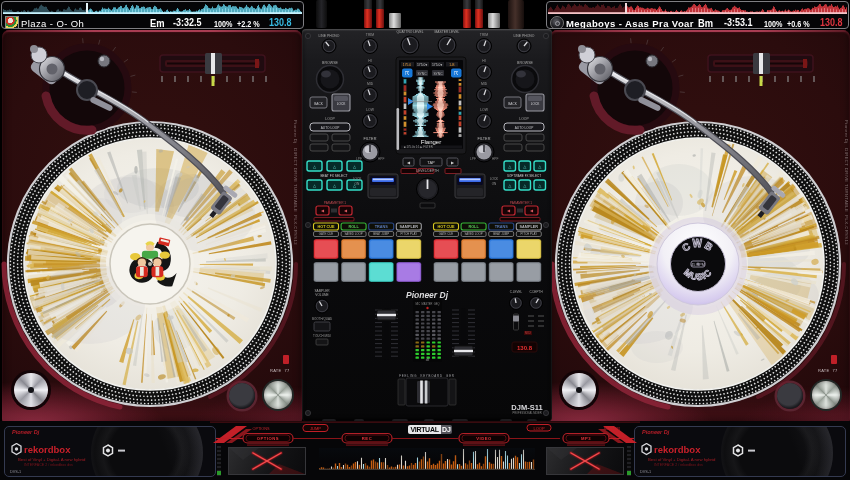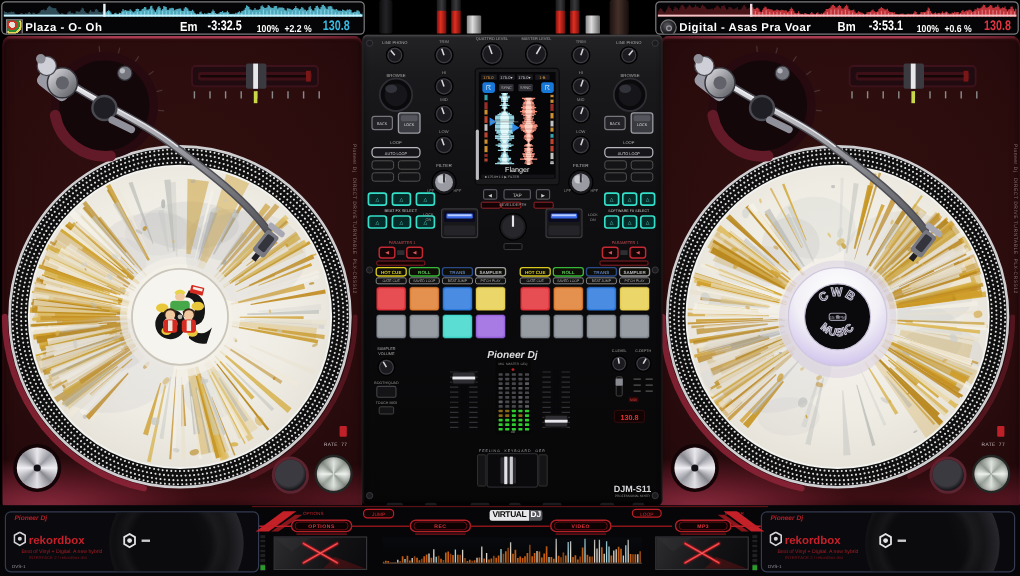--- a/index.html
+++ b/index.html
@@ -8,38 +8,38 @@
 
 <div class="abs" style="left:1px;top:1px;width:303px;height:28px;background:#050507;border:1px solid #7e7e82;border-radius:4px;overflow:hidden">
     <svg class="abs" style="left:1px;top:1px" width="299" height="11" viewBox="0 0 299 11">
       <path d="M0.5 11V6.1M1.5 11V6.9M2.5 11V7.0M3.5 11V7.6M4.5 11V7.2M5.5 11V7.3M6.5 11V6.5M7.5 11V7.0M8.5 11V6.7M9.5 11V8.2M10.5 11V8.8M11.5 11V9.0M12.5 11V9.0M13.5 11V8.7M14.5 11V8.0M15.5 11V8.0M16.5 11V8.9M17.5 11V8.9M18.5 11V7.9M19.5 11V8.6M20.5 11V7.5M21.5 11V7.1M22.5 11V8.1M23.5 11V9.0M24.5 11V7.6M25.5 11V7.6M26.5 11V8.5M27.5 11V8.7M28.5 11V8.2M29.5 11V7.9M30.5 11V6.6M31.5 11V5.3M32.5 11V5.3M33.5 11V4.7M34.5 11V5.7M35.5 11V5.4M36.5 11V3.5M37.5 11V2.4M38.5 11V1.7M39.5 11V2.8M40.5 11V3.4M41.5 11V3.9M42.5 11V3.6M43.5 11V3.9M44.5 11V5.8M45.5 11V7.2M46.5 11V8.3M47.5 11V8.6M48.5 11V7.8M49.5 11V8.2M50.5 11V8.8M51.5 11V9.0M52.5 11V9.0M53.5 11V7.5M54.5 11V6.6M55.5 11V6.4M56.5 11V7.9M57.5 11V7.7M58.5 11V8.3M59.5 11V8.2M60.5 11V6.4M61.5 11V6.3M62.5 11V6.8M63.5 11V6.6M64.5 11V5.2M65.5 11V3.5M66.5 11V4.1M67.5 11V6.2M68.5 11V7.3M69.5 11V7.9M70.5 11V8.3M71.5 11V6.5M72.5 11V5.4M73.5 11V6.6M74.5 11V6.7M75.5 11V6.8M76.5 11V4.9M77.5 11V4.5M78.5 11V5.5M79.5 11V7.0M80.5 11V7.1M81.5 11V7.4M82.5 11V6.6M83.5 11V5.1M84.5 11V5.9" stroke="#2e4d58" stroke-width="1"></path>
       <path d="M85.5 11V7.3M86.5 11V6.2M87.5 11V5.5M88.5 11V6.1M89.5 11V7.5M90.5 11V8.8M91.5 11V8.8M92.5 11V8.0M93.5 11V7.7M94.5 11V8.5M95.5 11V8.6M96.5 11V7.6M97.5 11V7.8M98.5 11V6.4M99.5 11V4.5M100.5 11V5.7M101.5 11V5.4M102.5 11V5.7M103.5 11V5.9M104.5 11V5.9M105.5 11V4.7M106.5 11V5.8M107.5 11V6.6M108.5 11V7.3M109.5 11V6.2M110.5 11V4.4M111.5 11V4.3M112.5 11V4.4M113.5 11V6.1M114.5 11V5.7M115.5 11V4.5M116.5 11V4.0M117.5 11V2.9M118.5 11V3.1M119.5 11V5.1M120.5 11V4.9M121.5 11V4.2M122.5 11V2.3M123.5 11V1.8M124.5 11V4.1M125.5 11V5.5M126.5 11V6.8M127.5 11V5.0M128.5 11V3.0M129.5 11V1.9M130.5 11V3.5M131.5 11V5.6M132.5 11V4.5M133.5 11V2.1M134.5 11V2.5M135.5 11V2.9M136.5 11V5.2M137.5 11V5.1M138.5 11V3.9M139.5 11V3.9M140.5 11V3.5M141.5 11V3.9M142.5 11V5.5M143.5 11V4.9M144.5 11V4.4M145.5 11V4.3M146.5 11V4.0M147.5 11V4.1M148.5 11V5.8M149.5 11V6.2M150.5 11V4.1M151.5 11V2.8M152.5 11V3.2M153.5 11V4.1M154.5 11V5.8M155.5 11V6.2M156.5 11V5.9M157.5 11V5.2M158.5 11V6.4M159.5 11V7.8M160.5 11V9.0M161.5 11V8.5M162.5 11V8.6M163.5 11V7.2M164.5 11V6.5M165.5 11V8.2M166.5 11V8.9M167.5 11V8.1M168.5 11V8.5M169.5 11V8.5M170.5 11V7.6M171.5 11V7.8M172.5 11V7.8M173.5 11V6.5M174.5 11V5.0M175.5 11V6.2M176.5 11V7.9M177.5 11V8.4M178.5 11V8.4M179.5 11V8.1M180.5 11V7.1M181.5 11V6.9M182.5 11V6.2M183.5 11V7.5M184.5 11V7.3M185.5 11V7.3M186.5 11V6.0M187.5 11V7.3M188.5 11V8.5M189.5 11V8.7M190.5 11V8.5M191.5 11V8.5M192.5 11V8.5M193.5 11V7.7M194.5 11V8.2M195.5 11V7.1M196.5 11V6.3M197.5 11V7.4M198.5 11V6.1M199.5 11V5.9M200.5 11V5.1M201.5 11V3.4M202.5 11V1.3M203.5 11V2.0M204.5 11V2.9M205.5 11V4.7M206.5 11V5.1M207.5 11V5.5M208.5 11V5.2M209.5 11V3.6M210.5 11V5.2M211.5 11V5.2M212.5 11V5.1M213.5 11V4.4M214.5 11V2.3M215.5 11V1.3M216.5 11V2.6M217.5 11V3.4M218.5 11V3.7M219.5 11V3.1M220.5 11V1.1M221.5 11V1.7M222.5 11V3.0M223.5 11V3.4M224.5 11V3.6M225.5 11V2.3M226.5 11V2.1M227.5 11V2.1M228.5 11V4.1M229.5 11V3.2M230.5 11V3.2M231.5 11V3.3M232.5 11V3.2M233.5 11V3.7M234.5 11V5.2M235.5 11V5.8M236.5 11V3.8M237.5 11V4.0M238.5 11V4.2M239.5 11V4.8M240.5 11V5.4M241.5 11V4.6M242.5 11V3.6M243.5 11V1.9M244.5 11V3.6M245.5 11V4.1M246.5 11V4.9M247.5 11V4.3M248.5 11V2.9M249.5 11V3.5M250.5 11V4.9M251.5 11V5.1M252.5 11V5.9M253.5 11V5.3M254.5 11V3.1M255.5 11V1.9M256.5 11V4.3M257.5 11V5.6M258.5 11V5.7M259.5 11V3.6M260.5 11V1.9M261.5 11V1.7M262.5 11V3.3M263.5 11V4.5M264.5 11V2.8M265.5 11V1.2M266.5 11V1.0M267.5 11V2.1M268.5 11V3.2M269.5 11V4.4M270.5 11V2.5M271.5 11V2.2M272.5 11V1.9M273.5 11V2.5M274.5 11V4.3M275.5 11V4.9M276.5 11V5.0M277.5 11V4.4M278.5 11V5.5M279.5 11V6.0M280.5 11V5.8M281.5 11V6.1M282.5 11V4.9M283.5 11V5.4M284.5 11V6.0M285.5 11V5.7M286.5 11V4.9M287.5 11V5.2M288.5 11V4.7M289.5 11V5.4M290.5 11V7.5M291.5 11V7.2M292.5 11V6.7M293.5 11V6.8M294.5 11V5.6M295.5 11V5.7M296.5 11V6.6M297.5 11V8.2M298.5 11V8.9M299.5 11V7.4M300.5 11V5.9" stroke="#4fa9bd" stroke-width="1"></path>
       <path d="M84.5 11V7.6M87.5 11V7.2M90.5 11V9.5M93.5 11V8.8M96.5 11V8.5M99.5 11V6.9M102.5 11V7.0M105.5 11V7.1M108.5 11V8.1M111.5 11V7.0M114.5 11V6.8M117.5 11V6.2M120.5 11V6.1M123.5 11V5.5M126.5 11V7.7M129.5 11V5.5M132.5 11V6.0M135.5 11V6.0M138.5 11V5.8M141.5 11V6.4M144.5 11V6.3M147.5 11V6.4M150.5 11V6.3M153.5 11V6.1M156.5 11V7.7M159.5 11V8.6M162.5 11V9.5M165.5 11V8.8M168.5 11V9.5M171.5 11V8.5M174.5 11V7.4M177.5 11V8.9M180.5 11V8.7M183.5 11V8.2M186.5 11V8.0M189.5 11V9.2M192.5 11V9.5M195.5 11V8.1M198.5 11V7.9M201.5 11V5.5M204.5 11V5.6M207.5 11V7.2M210.5 11V7.0M213.5 11V6.7M216.5 11V4.9M219.5 11V6.0M222.5 11V4.9M225.5 11V5.6M228.5 11V5.6M231.5 11V6.4M234.5 11V6.4M237.5 11V6.8M240.5 11V6.6M243.5 11V5.5M246.5 11V6.2M249.5 11V6.4M252.5 11V7.1M255.5 11V5.3M258.5 11V7.1M261.5 11V4.9M264.5 11V5.2M267.5 11V4.9M270.5 11V5.3M273.5 11V4.9M276.5 11V7.2M279.5 11V7.3M282.5 11V7.2M285.5 11V6.9M288.5 11V7.2M291.5 11V8.0M294.5 11V7.7M297.5 11V8.7M300.5 11V8.0" stroke="#8fdcec" stroke-width="1" opacity="0.75"></path>
       <rect x="0" y="9.2" width="301" height="1.8" fill="#c6f2fe"></rect>
       <rect x="83" y="0" width="2" height="11" fill="#e8f6fa"></rect>
     </svg>
     <div class="abs" style="left:3px;top:14px;width:14px;height:14px;border:1px solid #888;background:radial-gradient(circle at 35% 30%,#e8e4da 0 22%,#cc3324 23% 38%,#2d8a35 39% 55%,#e8d75a 56% 70%,#1a1a1a 71%)"></div>
-    <div class="abs" style="left:19px;top:15.5px;font-size:9.5px;font-weight:bold;color:#fff;letter-spacing:0.4px;white-space:nowrap">Plaza - O- Oh</div>
+    <div class="abs" style="left:19px;top:15.5px;font-size:9.5px;font-weight:normal;color:#fff;letter-spacing:0.4px;white-space:nowrap">Plaza - O- Oh</div>
     <div class="abs" style="left:148px;top:14.5px;font-size:11px;font-weight:bold;color:#fff;transform-origin:0 0;transform:scaleX(0.85);white-space:nowrap">Em</div>
     <div class="abs" style="left:171px;top:14px;font-size:11.5px;font-weight:bold;color:#fff;transform-origin:0 0;transform:scaleX(0.78);white-space:nowrap">-3:32.5</div>
     <div class="abs" style="left:212px;top:16.5px;font-size:8.5px;font-weight:bold;color:#fff;transform-origin:0 0;transform:scaleX(0.85);white-space:nowrap">100%</div>
     <div class="abs" style="left:235px;top:16.5px;font-size:8.5px;font-weight:bold;color:#fff;transform-origin:0 0;transform:scaleX(0.85);white-space:nowrap">+2.2 %</div>
     <div class="abs" style="left:267px;top:14px;font-size:11.5px;font-weight:bold;color:#38bce4;transform-origin:0 0;transform:scaleX(0.78);white-space:nowrap">130.8</div>
   </div>
 <div class="abs" style="left:546px;top:1px;width:303px;height:28px;background:#050507;border:1px solid #7e7e82;border-radius:4px;overflow:hidden">
     <svg class="abs" style="left:1px;top:1px" width="299" height="11" viewBox="0 0 299 11">
       <path d="M0.5 11V6.3M1.5 11V5.0M2.5 11V3.8M3.5 11V4.6M4.5 11V6.2M5.5 11V7.4M6.5 11V6.5M7.5 11V5.1M8.5 11V3.2M9.5 11V1.8M10.5 11V3.7M11.5 11V5.2M12.5 11V6.1M13.5 11V4.6M14.5 11V2.6M15.5 11V3.2M16.5 11V3.9M17.5 11V5.4M18.5 11V3.9M19.5 11V1.7M20.5 11V0.9M21.5 11V1.6M22.5 11V2.9M23.5 11V4.5M24.5 11V3.2M25.5 11V2.5M26.5 11V0.9M27.5 11V2.0M28.5 11V3.2M29.5 11V3.3M30.5 11V2.8M31.5 11V1.0M32.5 11V2.4M33.5 11V2.4M34.5 11V3.4M35.5 11V3.7M36.5 11V1.7M37.5 11V1.0M38.5 11V2.1M39.5 11V2.7M40.5 11V4.1M41.5 11V4.7M42.5 11V4.6M43.5 11V4.9M44.5 11V4.3M45.5 11V4.1M46.5 11V4.9M47.5 11V3.6M48.5 11V2.9M49.5 11V1.3M50.5 11V2.3M51.5 11V3.3M52.5 11V4.1M53.5 11V1.9M54.5 11V2.0M55.5 11V1.3M56.5 11V3.2M57.5 11V4.9M58.5 11V4.7M59.5 11V2.9M60.5 11V3.0M61.5 11V3.2M62.5 11V4.3M63.5 11V5.0M64.5 11V4.1M65.5 11V3.8M66.5 11V2.9M67.5 11V5.2M68.5 11V4.9M69.5 11V4.8M70.5 11V3.3M71.5 11V1.6M72.5 11V1.2M73.5 11V2.8M74.5 11V4.8M75.5 11V4.1M76.5 11V3.4M77.5 11V3.4M78.5 11V2.7" stroke="#4a1519" stroke-width="1"></path>
       <path d="M79.5 11V3.3M80.5 11V4.4M81.5 11V4.2M82.5 11V3.5M83.5 11V3.4M84.5 11V4.7M85.5 11V6.5M86.5 11V6.9M87.5 11V5.1M88.5 11V3.7M89.5 11V2.4M90.5 11V3.0M91.5 11V4.5M92.5 11V4.3M93.5 11V4.7M94.5 11V4.7M95.5 11V5.1M96.5 11V5.7M97.5 11V5.8M98.5 11V5.5M99.5 11V4.8M100.5 11V5.3M101.5 11V5.8M102.5 11V5.5M103.5 11V5.1M104.5 11V5.3M105.5 11V5.8M106.5 11V5.6M107.5 11V5.8M108.5 11V6.9M109.5 11V6.1M110.5 11V4.6M111.5 11V3.3M112.5 11V4.3M113.5 11V6.0M114.5 11V7.7M115.5 11V8.2M116.5 11V7.8M117.5 11V6.4M118.5 11V8.0M119.5 11V8.6M120.5 11V8.5M121.5 11V8.9M122.5 11V8.0M123.5 11V7.9M124.5 11V8.7M125.5 11V8.6M126.5 11V9.0M127.5 11V8.1M128.5 11V6.9M129.5 11V8.1M130.5 11V8.7M131.5 11V9.0M132.5 11V7.9M133.5 11V7.3M134.5 11V8.4M135.5 11V8.6M136.5 11V8.0M137.5 11V8.4M138.5 11V7.4M139.5 11V6.3M140.5 11V4.4M141.5 11V4.6M142.5 11V4.3M143.5 11V3.7M144.5 11V2.5M145.5 11V1.2M146.5 11V1.0M147.5 11V2.0M148.5 11V3.2M149.5 11V3.2M150.5 11V2.1M151.5 11V1.1M152.5 11V2.0M153.5 11V3.9M154.5 11V4.3M155.5 11V3.3M156.5 11V2.0M157.5 11V0.9M158.5 11V2.2M159.5 11V4.5M160.5 11V5.5M161.5 11V5.6M162.5 11V5.3M163.5 11V4.9M164.5 11V6.5M165.5 11V7.8M166.5 11V7.4M167.5 11V6.3M168.5 11V7.1M169.5 11V7.4M170.5 11V7.7M171.5 11V8.3M172.5 11V9.0M173.5 11V8.7M174.5 11V7.2M175.5 11V7.1M176.5 11V7.1M177.5 11V6.6M178.5 11V5.5M179.5 11V5.0M180.5 11V6.2M181.5 11V7.0M182.5 11V6.9M183.5 11V6.3M184.5 11V4.5M185.5 11V3.8M186.5 11V2.8M187.5 11V3.6M188.5 11V4.3M189.5 11V5.0M190.5 11V4.9M191.5 11V4.3M192.5 11V6.0M193.5 11V7.1M194.5 11V7.0M195.5 11V7.1M196.5 11V7.4M197.5 11V7.2M198.5 11V8.6M199.5 11V8.6M200.5 11V9.0M201.5 11V8.9M202.5 11V8.4M203.5 11V8.5M204.5 11V8.3M205.5 11V9.0M206.5 11V9.0M207.5 11V8.8M208.5 11V8.5M209.5 11V8.5M210.5 11V8.8M211.5 11V8.4M212.5 11V8.7M213.5 11V7.6M214.5 11V6.1M215.5 11V7.1M216.5 11V8.8M217.5 11V9.0M218.5 11V8.8M219.5 11V7.0M220.5 11V7.2M221.5 11V7.1M222.5 11V6.9M223.5 11V6.7M224.5 11V5.5M225.5 11V3.3M226.5 11V4.1M227.5 11V6.2M228.5 11V7.7M229.5 11V8.6M230.5 11V7.8M231.5 11V7.2M232.5 11V8.2M233.5 11V8.0M234.5 11V7.7M235.5 11V8.3M236.5 11V7.6M237.5 11V6.5M238.5 11V7.9M239.5 11V7.5M240.5 11V6.6M241.5 11V7.2M242.5 11V8.1M243.5 11V8.5M244.5 11V8.2M245.5 11V7.4M246.5 11V7.8M247.5 11V6.7M248.5 11V7.5M249.5 11V6.9M250.5 11V7.0M251.5 11V8.5M252.5 11V7.7M253.5 11V6.2M254.5 11V5.4M255.5 11V6.8M256.5 11V6.1M257.5 11V5.8M258.5 11V5.8M259.5 11V5.2M260.5 11V5.2M261.5 11V5.7M262.5 11V6.8M263.5 11V6.2M264.5 11V4.7M265.5 11V5.0M266.5 11V3.4M267.5 11V3.9M268.5 11V4.0M269.5 11V3.4M270.5 11V2.4M271.5 11V1.0M272.5 11V1.2M273.5 11V3.1M274.5 11V3.4M275.5 11V2.9M276.5 11V1.7M277.5 11V1.1M278.5 11V1.5M279.5 11V3.5M280.5 11V3.4M281.5 11V2.6M282.5 11V2.6M283.5 11V1.0M284.5 11V2.7M285.5 11V4.0M286.5 11V3.8M287.5 11V3.1M288.5 11V3.6M289.5 11V2.5M290.5 11V4.5M291.5 11V5.9M292.5 11V5.0M293.5 11V4.5M294.5 11V2.7M295.5 11V2.4M296.5 11V4.2M297.5 11V6.0M298.5 11V4.3M299.5 11V4.6M300.5 11V3.5" stroke="#bf3238" stroke-width="1"></path>
       <path d="M78.5 11V5.8M81.5 11V6.1M84.5 11V6.9M87.5 11V6.9M90.5 11V5.5M93.5 11V6.8M96.5 11V7.2M99.5 11V7.1M102.5 11V6.9M105.5 11V7.8M108.5 11V7.8M111.5 11V6.4M114.5 11V8.4M117.5 11V8.3M120.5 11V9.0M123.5 11V9.1M126.5 11V9.5M129.5 11V9.2M132.5 11V8.6M135.5 11V9.5M138.5 11V8.3M141.5 11V6.9M144.5 11V5.0M147.5 11V4.9M150.5 11V4.9M153.5 11V6.0M156.5 11V5.1M159.5 11V6.2M162.5 11V7.4M165.5 11V8.6M168.5 11V8.6M171.5 11V8.9M174.5 11V8.7M177.5 11V7.5M180.5 11V8.1M183.5 11V7.3M186.5 11V6.1M189.5 11V6.3M192.5 11V7.9M195.5 11V8.0M198.5 11V9.5M201.5 11V9.5M204.5 11V9.2M207.5 11V9.5M210.5 11V9.5M213.5 11V8.7M216.5 11V9.4M219.5 11V8.4M222.5 11V7.9M225.5 11V6.2M228.5 11V8.4M231.5 11V8.7M234.5 11V8.3M237.5 11V8.3M240.5 11V7.5M243.5 11V9.5M246.5 11V8.5M249.5 11V8.5M252.5 11V8.5M255.5 11V8.4M258.5 11V7.2M261.5 11V7.5M264.5 11V6.5M267.5 11V6.2M270.5 11V5.2M273.5 11V5.4M276.5 11V5.0M279.5 11V5.4M282.5 11V5.8M285.5 11V5.6M288.5 11V6.5M291.5 11V7.0M294.5 11V6.0M297.5 11V7.0M300.5 11V6.5" stroke="#e88a90" stroke-width="1" opacity="0.75"></path>
       <rect x="0" y="9.2" width="301" height="1.8" fill="#f4c2c6"></rect>
       <rect x="77" y="0" width="2" height="11" fill="#f2dadc"></rect>
     </svg>
     <div class="abs" style="left:3px;top:14px;width:14px;height:14px;border:1px solid #777;border-radius:50%;background:radial-gradient(circle at 42% 38%,#4e4e54 0 18%,#1e1e22 55%,#08080a 100%)"></div>
     <div class="abs" style="left:7.5px;top:18.5px;width:5px;height:5px;border-radius:50%;border:1px solid #9a9aa0"></div>
-    <div class="abs" style="left:19px;top:15.5px;font-size:9.5px;font-weight:bold;color:#fff;letter-spacing:0.4px;white-space:nowrap">Digital - Asas Pra Voar</div>
+    <div class="abs" style="left:19px;top:15.5px;font-size:9.5px;font-weight:bold;color:#fff;letter-spacing:0.4px;white-space:nowrap">Megaboys - Asas Pra Voar</div>
     <div class="abs" style="left:151px;top:14.5px;font-size:11px;font-weight:bold;color:#fff;transform-origin:0 0;transform:scaleX(0.85);white-space:nowrap">Bm</div>
     <div class="abs" style="left:177px;top:14px;font-size:11.5px;font-weight:bold;color:#fff;transform-origin:0 0;transform:scaleX(0.78);white-space:nowrap">-3:53.1</div>
     <div class="abs" style="left:217px;top:16.5px;font-size:8.5px;font-weight:bold;color:#fff;transform-origin:0 0;transform:scaleX(0.85);white-space:nowrap">100%</div>
     <div class="abs" style="left:240px;top:16.5px;font-size:8.5px;font-weight:bold;color:#fff;transform-origin:0 0;transform:scaleX(0.85);white-space:nowrap">+0.6 %</div>
     <div class="abs" style="left:273px;top:14px;font-size:11.5px;font-weight:bold;color:#e03540;transform-origin:0 0;transform:scaleX(0.78);white-space:nowrap">130.8</div>
   </div>
 <div class="abs" style="left:316px;top:0;width:11px;height:28px;background:linear-gradient(90deg,#0c0c0c,#242428,#0c0c0c);border-radius:2px"></div>
 <div class="abs" style="left:364px;top:0;width:8px;height:10px;background:linear-gradient(90deg,#1a1a1a,#3a3a3e,#141414)"></div>
 <div class="abs" style="left:364px;top:9px;width:8px;height:19px;background:linear-gradient(90deg,#7e1010,#e03020 40%,#6e0e0e);border-radius:1px"></div>
 <div class="abs" style="left:376px;top:0;width:8px;height:10px;background:linear-gradient(90deg,#1a1a1a,#3a3a3e,#141414)"></div>

